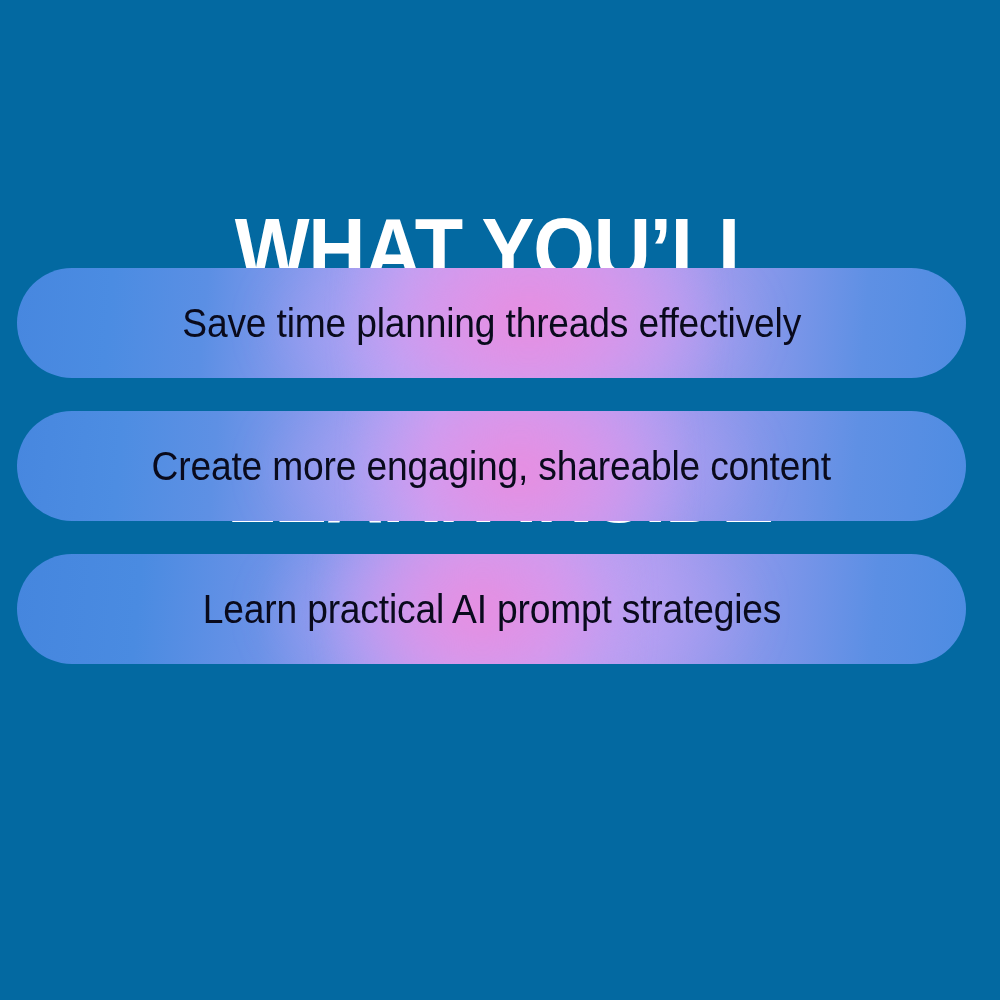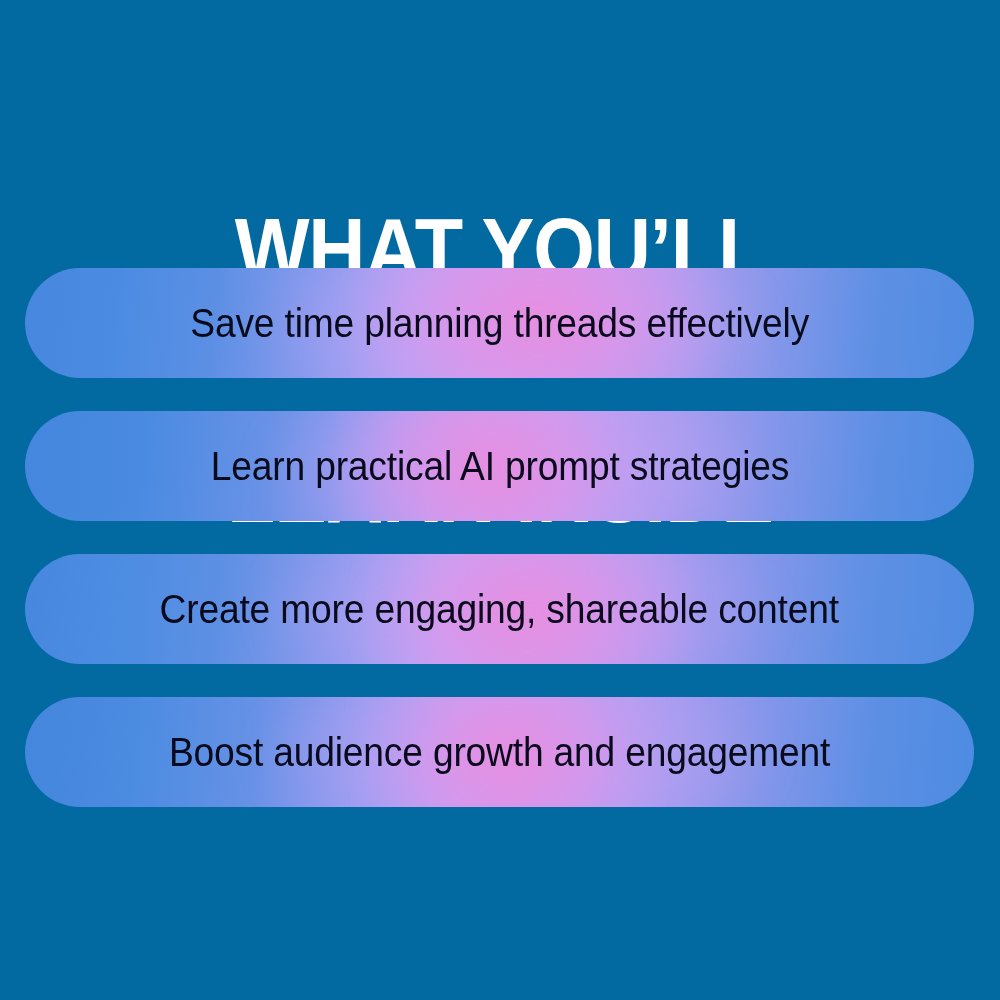--- a/index.html
+++ b/index.html
@@ -43,21 +43,21 @@
     padding: 0;
     margin: 0;
   }
   .headline .ln {
     display: block;
   }
 
   
   .pill-list {
     position: absolute;
-    left: 25px;
+    left: 17px;
     top: 268px;
     width: 949px;
     list-style: none;
     margin: 0;
     padding: 0;
   }
 
   .pill {
     position: relative;
     height: 110px;
@@ -183,35 +183,29 @@
   <ul class="pill-list">
 
     <li class="pill v1">
       <span class="grad-base"></span>
       <span class="glow-violet"></span>
       <span class="glow-pink"></span>
       <span class="pill-label">Save time planning threads effectively</span>
     </li>
 
 
+    <li class="pill v3">
+      <span class="grad-base"></span>
+      <span class="glow-violet"></span>
+      <span class="glow-pink"></span>
+      <span class="pill-label">Create more engaging, shareable content</span>
+    </li>
+
     <li class="pill v4">
       <span class="grad-base"></span>
       <span class="glow-violet"></span>
       <span class="glow-pink"></span>
       <span class="pill-label">Learn practical AI prompt strategies</span>
     </li>
 
-    <li class="pill v3">
-      <span class="grad-base"></span>
-      <span class="glow-violet"></span>
-      <span class="glow-pink"></span>
-      <span class="pill-label">Create more engaging, shareable content</span>
-    </li>
-
-    <li class="pill v5">
-      <span class="grad-base"></span>
-      <span class="glow-violet"></span>
-      <span class="glow-pink"></span>
-      <span class="pill-label">Boost audience growth and engagement</span>
-    </li>
 
   </ul>
 </div>
 
 </body></html>

